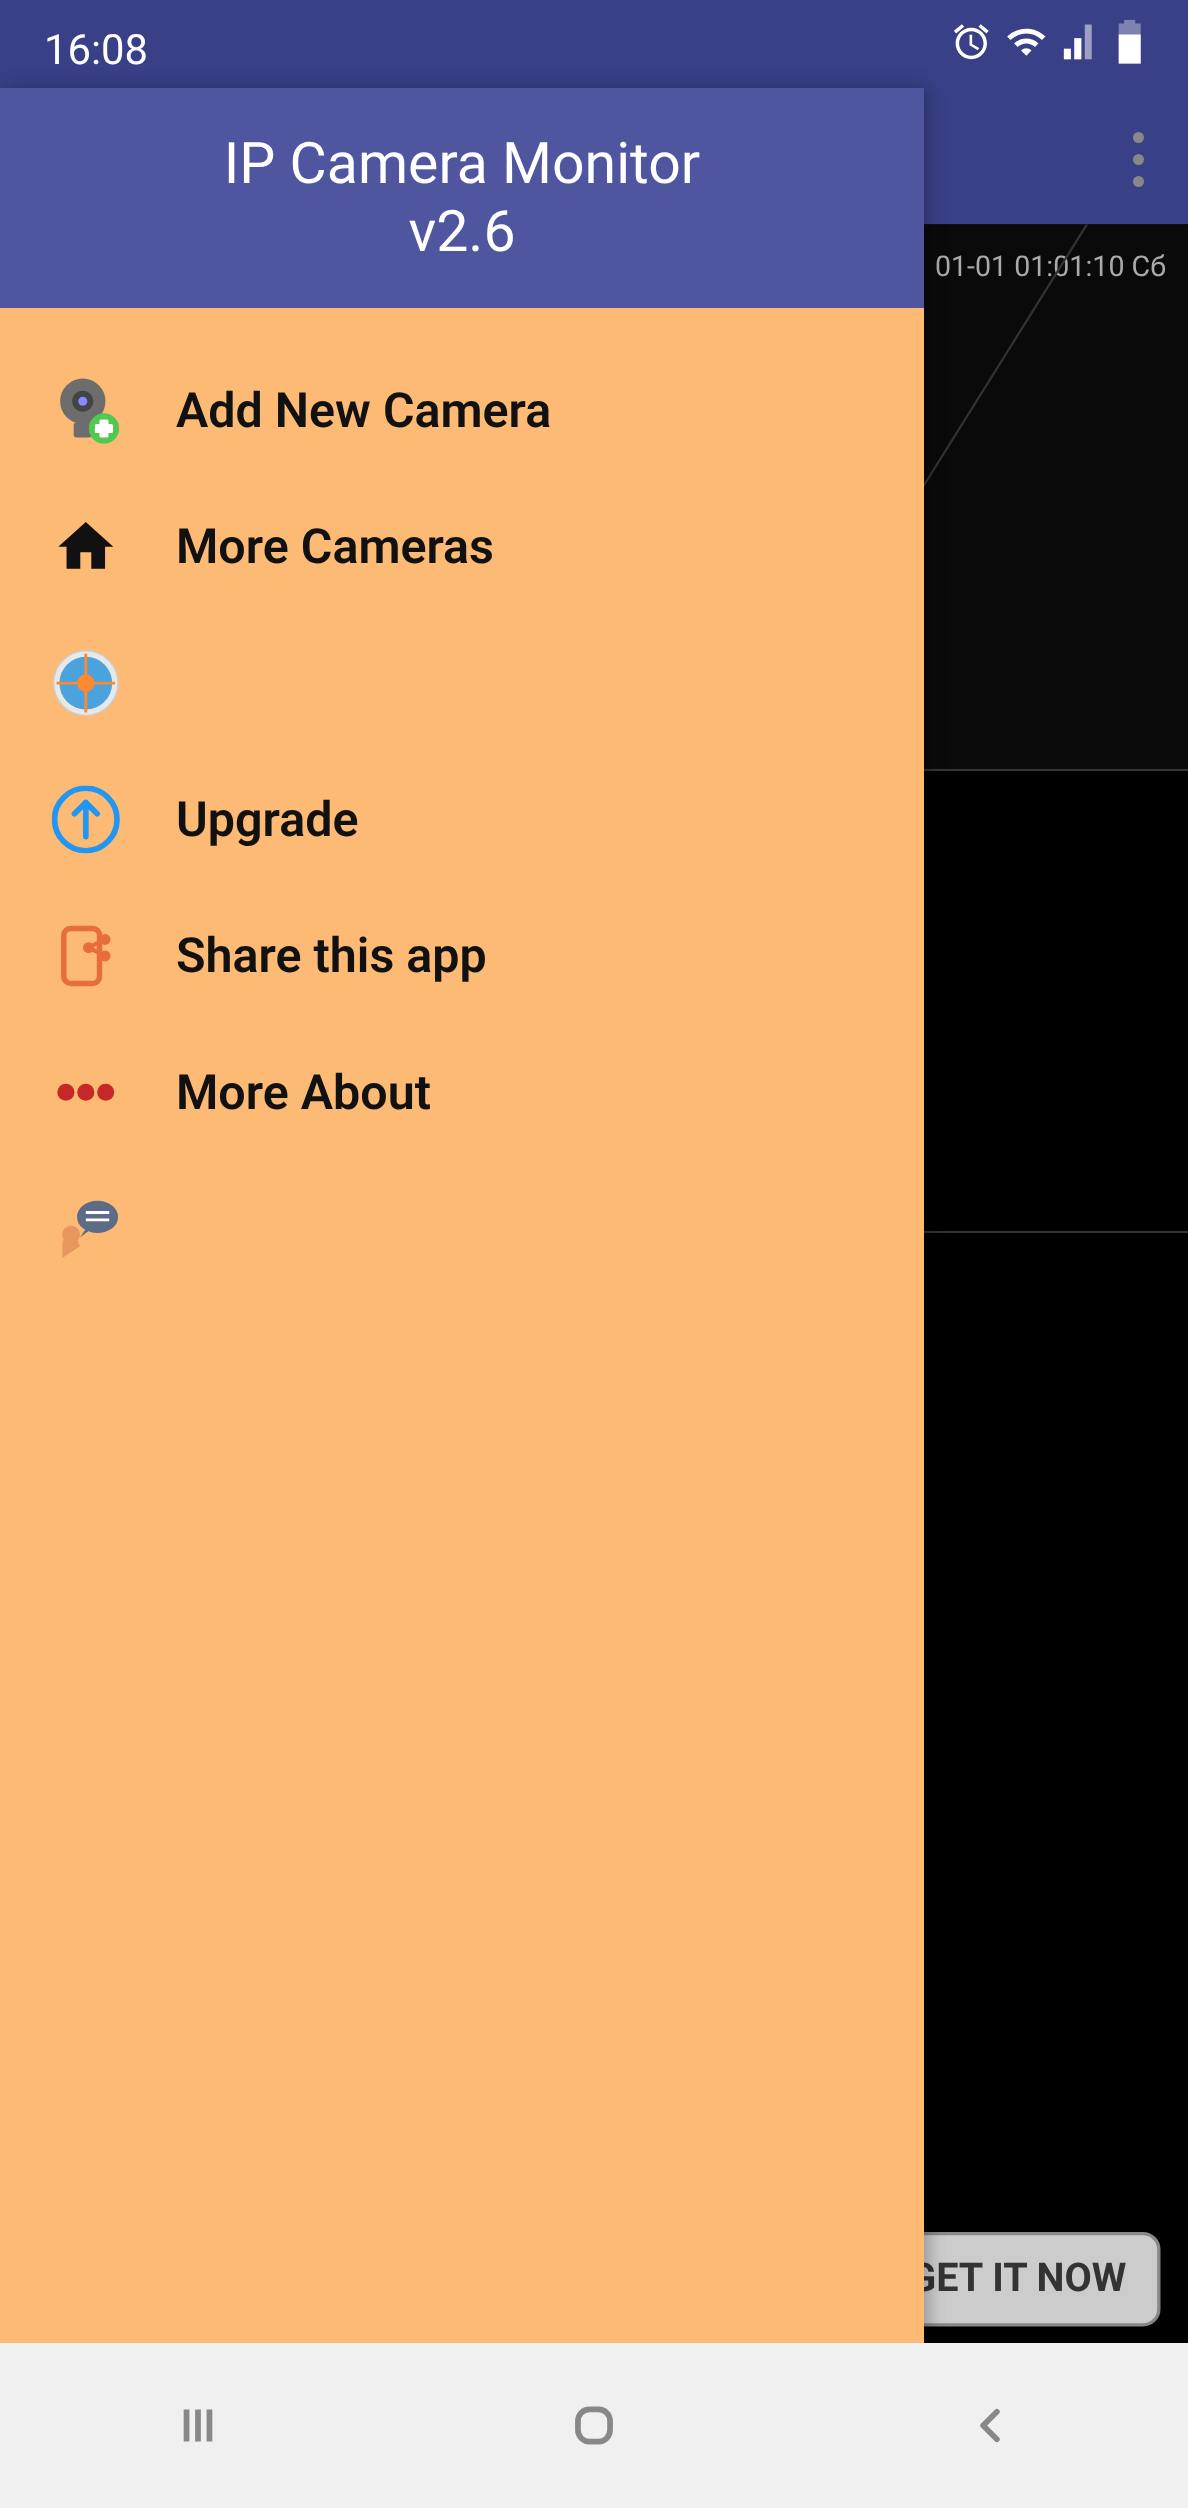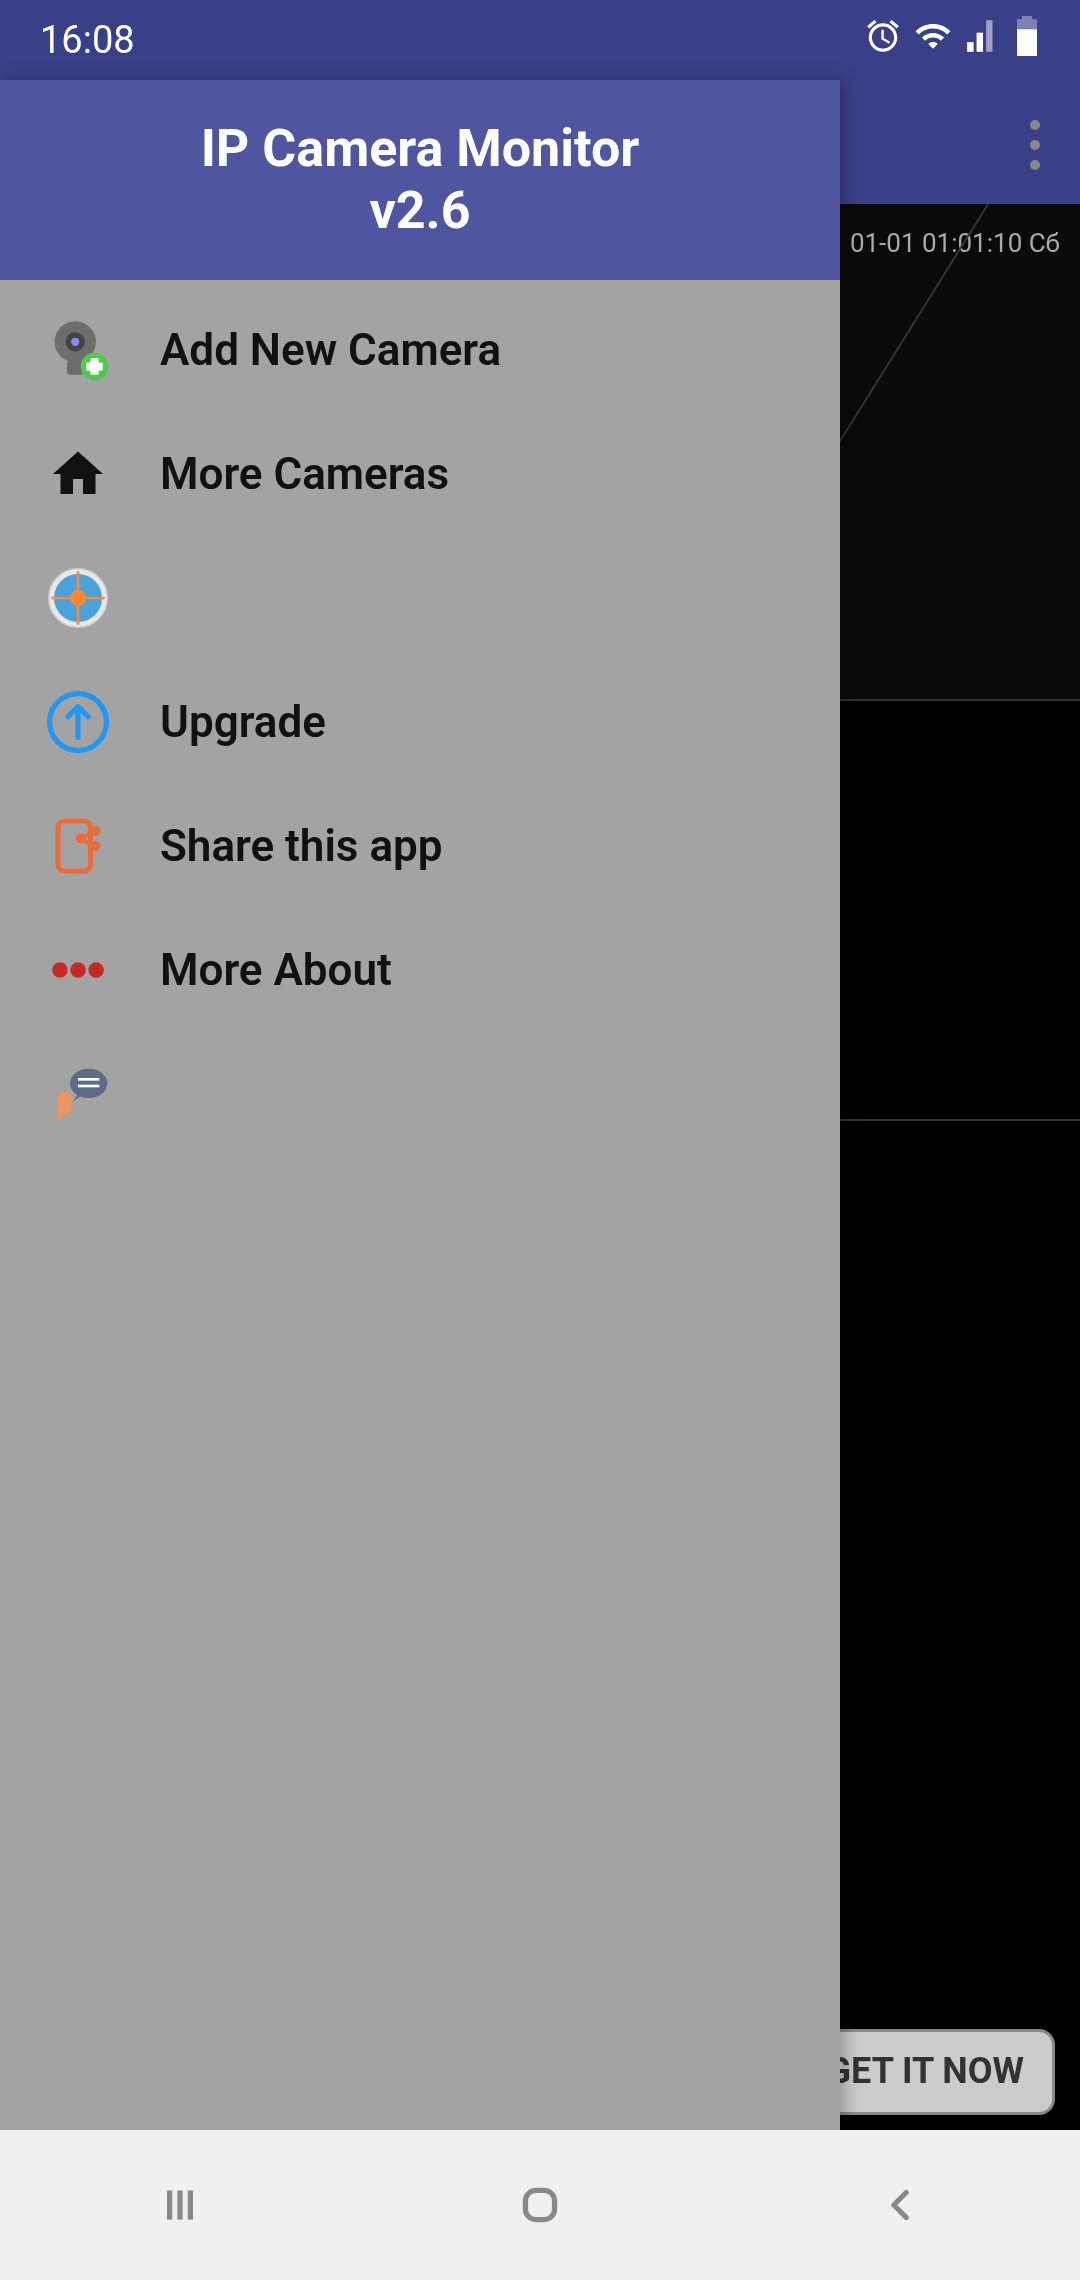--- a/index.html
+++ b/index.html
@@ -12,21 +12,21 @@
       width: 1080px;
       height: 2280px;
       overflow: hidden;
       background: #3a4088;
     }
     .status-bar {
       width: 100%;
       height: 80px;
       background: #3a4088;
       display: flex;
-      align-items: center;
+      align-items: flex-end;
       justify-content: space-between;
       padding: 12px 40px;
       color: white;
       font-size: 38px;
     }
     .status-right {
       display: flex;
       align-items: center;
       gap: 12px;
     }
@@ -144,28 +144,28 @@
       height: 200px;
       background: #4f559e;
       display: flex;
       flex-direction: column;
       align-items: center;
       justify-content: center;
       color: white;
     }
     .drawer-title {
       font-size: 52px;
-      font-weight: 700;
+      font-weight: 400;
       text-align: center;
       line-height: 1.2;
     }
     .drawer-menu {
       flex: 1;
-      background: #a3a3a3;
-      padding-top: 8px;
+      background: #fdba74;
+      padding-top: 31px;
     }
     .menu-item {
       display: flex;
       align-items: center;
       padding: 26px 42px;
       gap: 46px;
     }
     .menu-icon {
       width: 72px;
       height: 72px;

